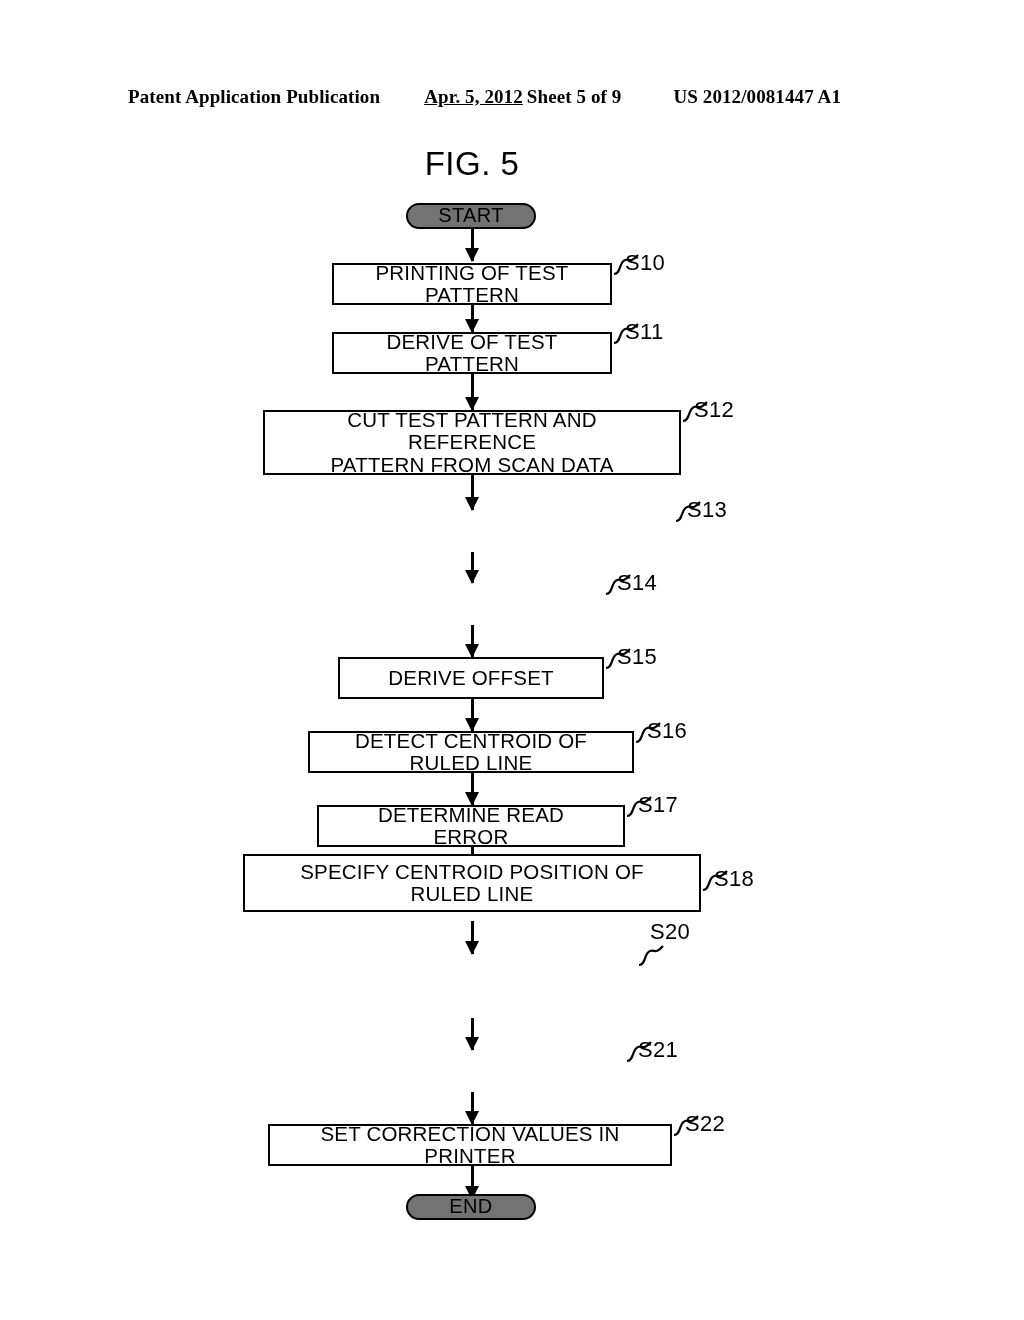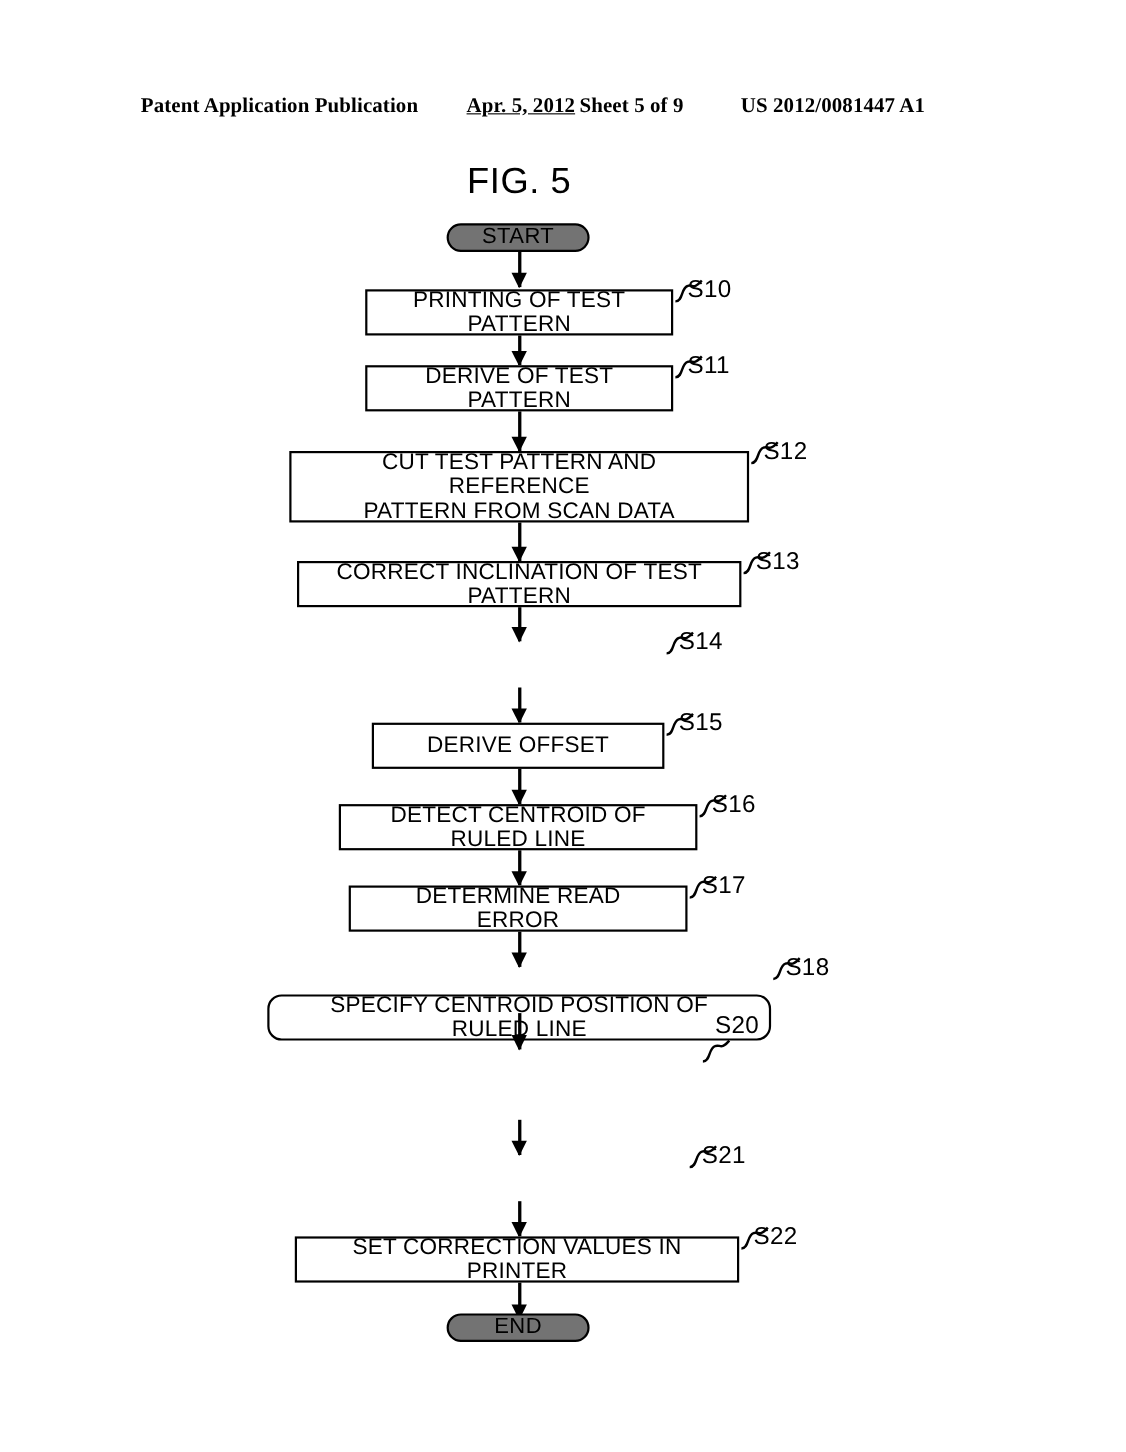--- a/index.html
+++ b/index.html
@@ -160,23 +160,20 @@
   <div class="node" style="left:263px; top:410px; width:418px; height:65px;">
     <span>CUT TEST PATTERN AND REFERENCE
 PATTERN FROM SCAN DATA</span>
   </div>
   <svg class="leader" style="left:681px; top:397px;" width="30" height="26" viewBox="0 0 30 26">
     <path d="M2,24 C9,24 7,12 13,10 C18,8 18,14 26,5" fill="none" stroke="#000" stroke-width="2.2"></path>
   </svg>
   <div class="step-label" style="left:694px; top:397px;">S12</div>
   <div class="arrow" style="left:470.5px; top:475px; height:35px;"></div>
 
-  <div class="node" style="left:270px; top:510px; width:404px; height:42px;">
-    <span>CORRECT INCLINATION OF TEST PATTERN</span>
-  </div>
   <svg class="leader" style="left:674px; top:497px;" width="30" height="26" viewBox="0 0 30 26">
     <path d="M2,24 C9,24 7,12 13,10 C18,8 18,14 26,5" fill="none" stroke="#000" stroke-width="2.2"></path>
   </svg>
   <div class="step-label" style="left:687px; top:497px;">S13</div>
   <div class="arrow" style="left:470.5px; top:552px; height:31px;"></div>
 
   <svg class="leader" style="left:604px; top:570px;" width="30" height="26" viewBox="0 0 30 26">
     <path d="M2,24 C9,24 7,12 13,10 C18,8 18,14 26,5" fill="none" stroke="#000" stroke-width="2.2"></path>
   </svg>
   <div class="step-label" style="left:617px; top:570px;">S14</div>
@@ -202,21 +199,21 @@
 
   <div class="node" style="left:317px; top:805px; width:308px; height:42px;">
     <span>DETERMINE READ ERROR</span>
   </div>
   <svg class="leader" style="left:625px; top:792px;" width="30" height="26" viewBox="0 0 30 26">
     <path d="M2,24 C9,24 7,12 13,10 C18,8 18,14 26,5" fill="none" stroke="#000" stroke-width="2.2"></path>
   </svg>
   <div class="step-label" style="left:638px; top:792px;">S17</div>
   <div class="arrow" style="left:470.5px; top:847px; height:32px;"></div>
 
-  <div class="node" style="left:243px; top:904px; width:458px; height:42px;border-radius:13px;">
+  <div class="node" style="left:243px; top:854px; width:458px; height:58px;">
     <span>SPECIFY CENTROID POSITION OF RULED LINE</span>
   </div>
   <svg class="leader" style="left:701px; top:866px;" width="30" height="26" viewBox="0 0 30 26">
     <path d="M2,24 C9,24 7,12 13,10 C18,8 18,14 26,5" fill="none" stroke="#000" stroke-width="2.2"></path>
   </svg>
   <div class="step-label" style="left:714px; top:866px;">S18</div>
   <div class="arrow" style="left:470.5px; top:921px; height:33px;"></div>
 
   <svg class="leader" style="left:637px; top:941px;" width="30" height="26" viewBox="0 0 30 26">
     <path d="M2,24 C9,24 7,12 13,10 C18,8 18,14 26,5" fill="none" stroke="#000" stroke-width="2.2"></path>

